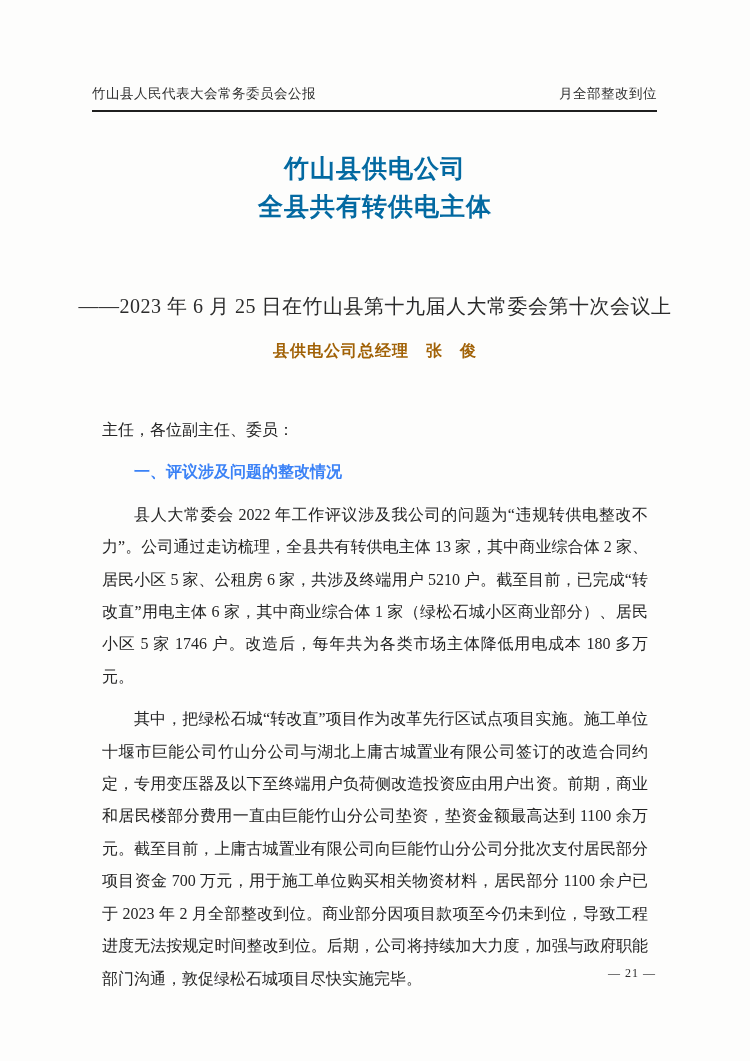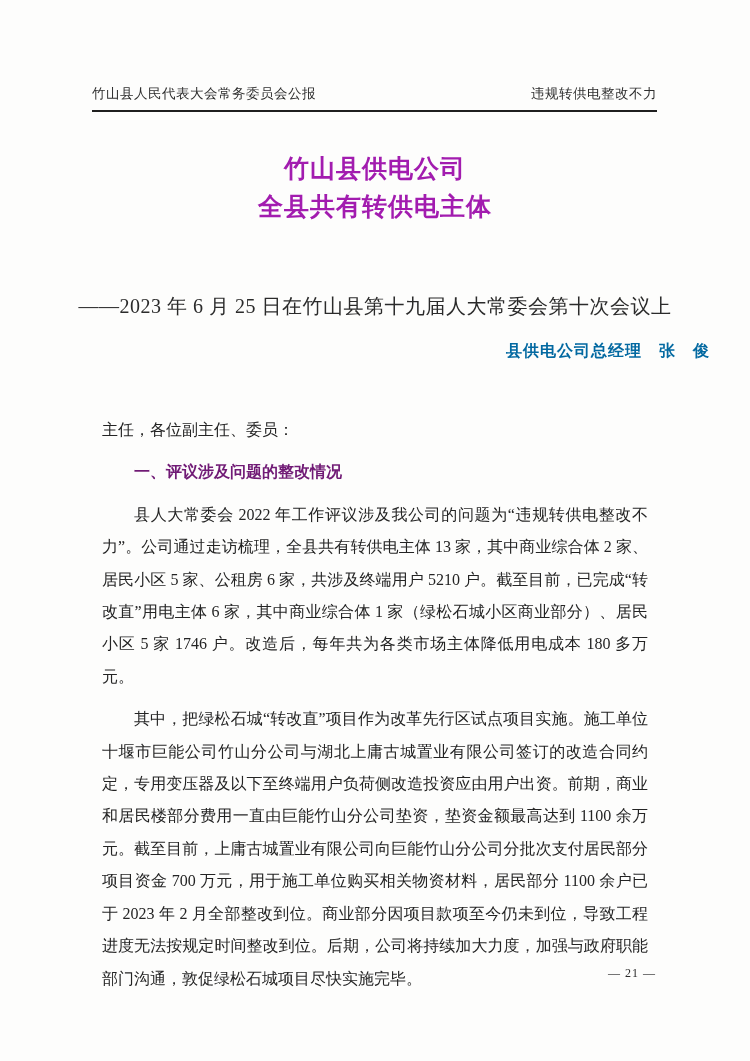--- a/index.html
+++ b/index.html
@@ -28,73 +28,73 @@
     border-bottom: 2px solid #1f1f1f;
   }
   .title {
     position: absolute;
     top: 150px; left: 40px; right: 40px;
     margin: 0;
     text-align: center;
     font-size: 25px;
     line-height: 38px;
     font-weight: 700;
-    color: #a21caf;
+    color: #0369a1;
     letter-spacing: 1px;
   }
   .subtitle {
     position: absolute;
     top: 293px; left: 40px; right: 40px;
     text-align: center;
     font-size: 20px;
     color: #2b2b2b;
     letter-spacing: 0.5px;
   }
   .speaker {
     position: absolute;
     top: 341px; left: 40px; right: 40px;
-    text-align: right;
+    text-align: center;
     font-size: 16px;
     font-weight: 700;
-    color: #0369a1;
+    color: #a16207;
     letter-spacing: 1px;
   }
   .doc-body {
     position: absolute;
     top: 404px; left: 92px;
     width: 566px;
     font-size: 16px;
     line-height: 32.4px;
     text-align: justify;
     color: #242424;
   }
   .doc-body p { margin: 10px; }
   .indent { text-indent: 2em; }
   .section-heading {
     text-indent: 2em;
     font-weight: 700;
-    color: #701a75;
+    color: #3b82f6;
     font-family: "Liberation Sans", "DejaVu Sans", sans-serif;
   }
   .footer {
     position: absolute;
     top: 966px; right: 94px;
     font-size: 12px;
     color: #2a2a2a;
     letter-spacing: 1px;
   }
 </style>
 </head>
 <body>
 
 <div class="page">
 
   <div class="header">
     <span>竹山县人民代表大会常务委员会公报</span>
-    <span>违规转供电整改不力</span>
+    <span>月全部整改到位</span>
   </div>
 
   <h1 class="title">
     <div>竹山县供电公司</div>
     <div>全县共有转供电主体</div>
   </h1>
 
   <div class="subtitle">——2023 年 6 月 25 日在竹山县第十九届人大常委会第十次会议上</div>
 
   <div class="speaker">县供电公司总经理　张　俊</div>

